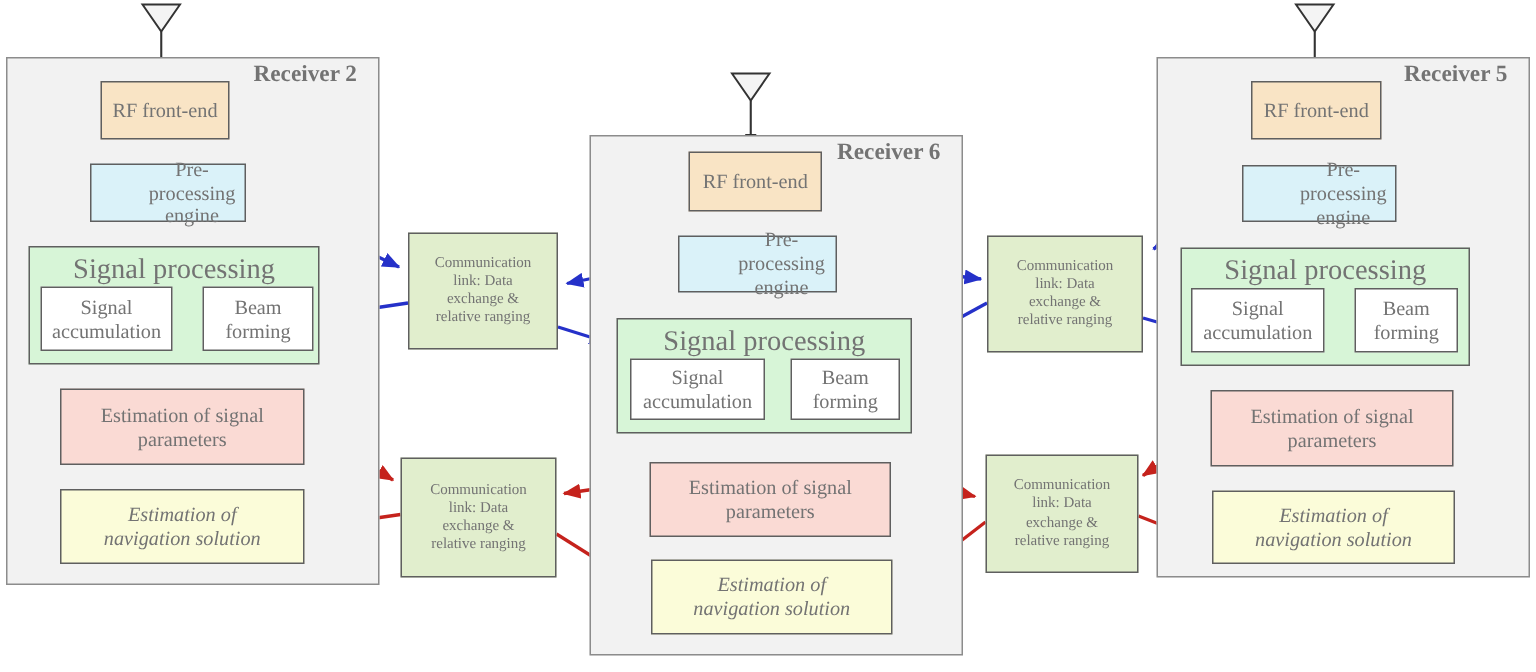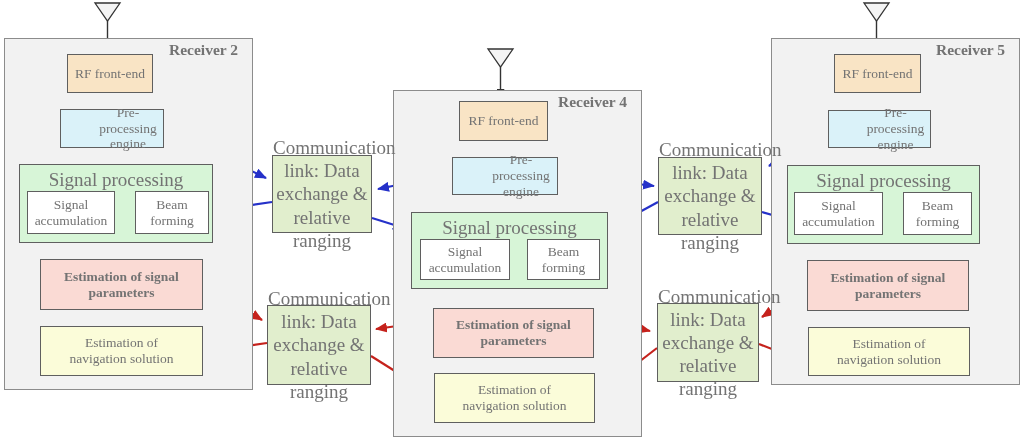--- a/index.html
+++ b/index.html
@@ -10,25 +10,25 @@
   .receiver-label{position:absolute;top:2px;right:14px;font-weight:bold;font-size:15.5px;}
   .block{position:absolute;box-sizing:border-box;border:1.4px solid var(--block-border,#5f5f5f);
     display:flex;align-items:center;justify-content:flex-end;text-align:center;
     font-size:13.5px;line-height:1.18;}
   .block > span{display:block;width:100%;white-space:pre-line;}
   .rf{background:var(--rf-fill,#f9e4c5);}
   .pre{background:var(--pre-fill,#daf2f9);padding-left:32px;}
   .sp{background:var(--sp-fill,#d7f5d7);display:block;}
   .sp-title{display:block;text-align:center;margin-top:4px;font-size:19px;white-space:pre-line;}
   .sub{background:#ffffff;}
-  .est-sig{background:var(--est-sig-fill,#fadad4);font-weight:bold;}
-  .est-nav{background:var(--est-nav-fill,#fbfcd9);}
+  .est-sig{background:var(--est-sig-fill,#fadad4);}
+  .est-nav{background:var(--est-nav-fill,#fbfcd9);font-style:italic;}
   .comm{position:absolute;box-sizing:border-box;border:1.4px solid var(--block-border,#5f5f5f);
     background:var(--comm-fill,#e1eecd);display:flex;align-items:center;justify-content:center;
-    text-align:center;font-size:19px;line-height:1.22;}
+    text-align:center;font-size:10px;line-height:1.22;}
   .comm > span{display:block;width:100%;white-space:pre-line;}
   #arrow-layer{position:absolute;left:0;top:0;width:1024px;height:448px;pointer-events:none;}
 </style>
 </head>
 <body>
 
 <div id="canvas">
 
   <svg id="arrow-layer" viewBox="0 0 1024 448">
       <defs>
@@ -114,21 +114,21 @@
       <span>Estimation of signal
 parameters</span>
     </div>
     <div class="block est-nav" style="left:35px;top:287px;width:163px;height:50px;">
       <span>Estimation of
 navigation solution</span>
     </div>
   </div>
 
   <div class="receiver" style="left:393px;top:90px;width:249px;height:347px;">
-    <div class="receiver-label">Receiver 4</div>
+    <div class="receiver-label">Receiver 6</div>
     <div class="block rf" style="left:65px;top:10px;width:89px;height:40px;">
       <span>RF front-end</span>
     </div>
     <div class="block pre" style="left:58px;top:66px;width:106px;height:38px;">
       <span>Pre-processing
 engine</span>
     </div>
     <div class="block sp" style="left:17px;top:121px;width:197px;height:77px;">
       <span class="sp-title">Signal processing</span>
       <div class="block sub" style="left:8px;top:26px;width:90px;height:41px;">

